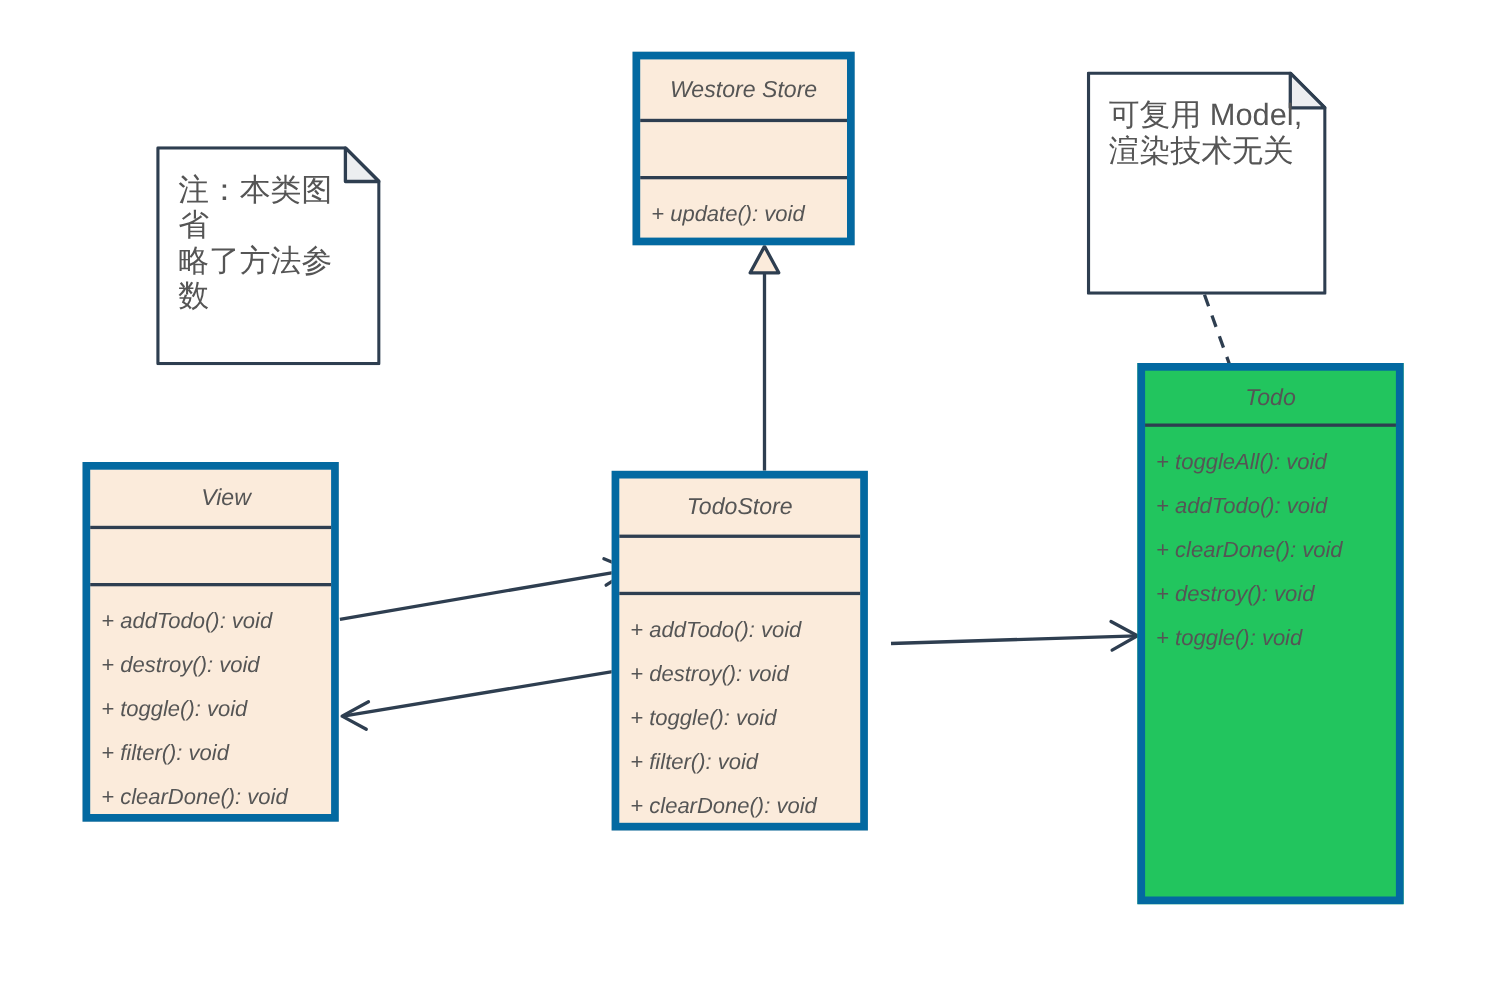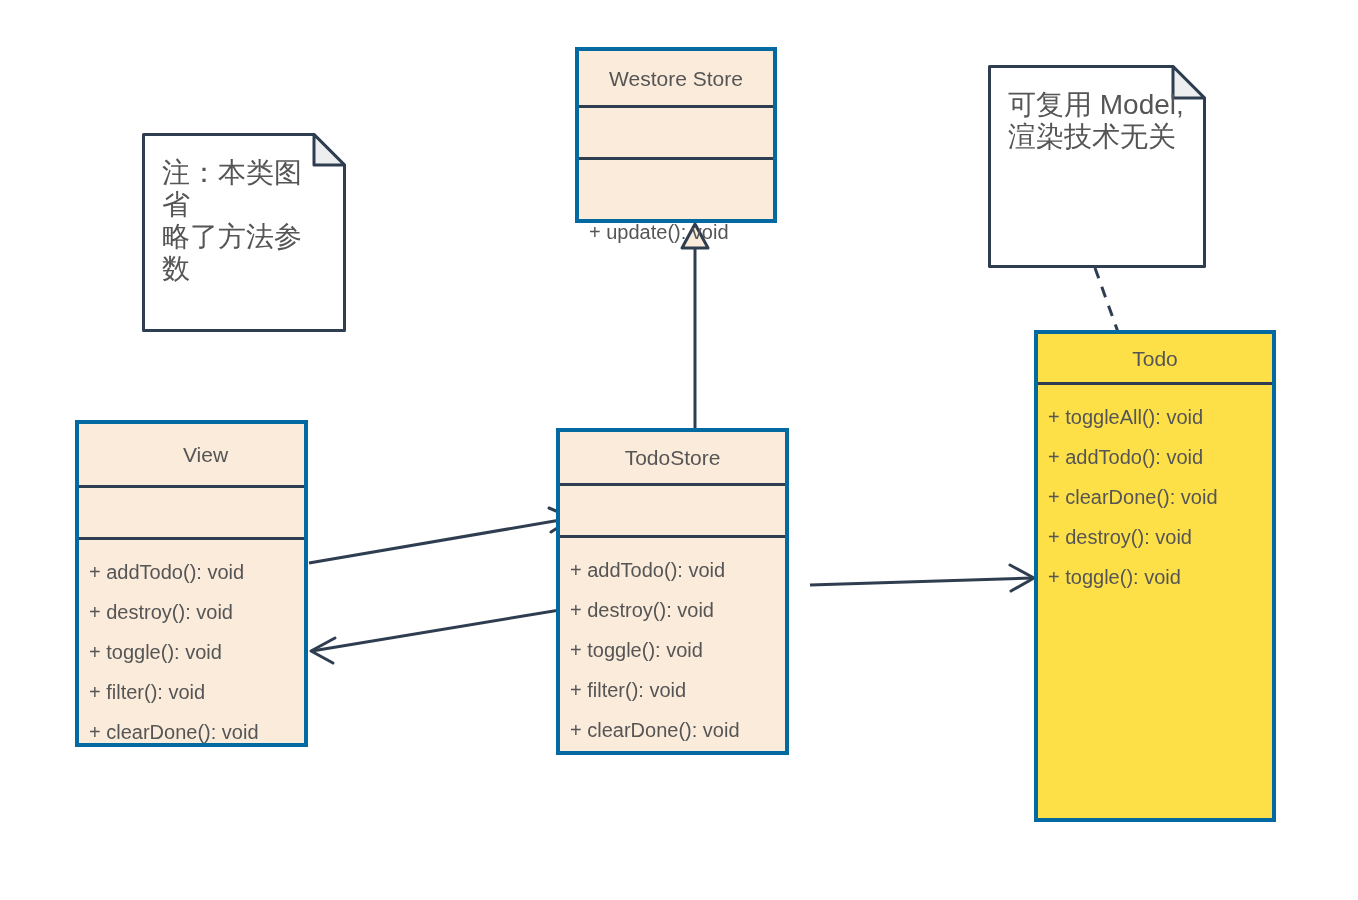--- a/index.html
+++ b/index.html
@@ -25,25 +25,26 @@
     left: 0; top: 0;
     width: 1358px;
     height: 900px;
     pointer-events: none;
   }
 
   
   .uml-class {
     position: absolute;
     box-sizing: border-box;
-    border: 4px solid #0369a1;
+    border: 7px solid #0369a1;
     background: #fbebdb;
     color: #555555;
+    font-style: italic;
   }
-  .uml-class.blue { background: #fde047; }
+  .uml-class.blue { background: #22c55e; }
 
   .cls-title {
     text-align: center;
     font-size: 21px;
     line-height: 1;
     color: #555555;
     box-sizing: border-box;
     border-bottom: 3px solid #2e3e50;
     display: flex;
     align-items: center;
@@ -133,28 +134,28 @@
       <path d="M185,1.5 V33 H216.5 Z" fill="#eceef0" stroke="#2e3e50" stroke-width="3" stroke-linejoin="round"></path>
     </svg>
     <div class="note-text">可复用 Model,
 渲染技术无关</div>
   </div>
 
   <div class="uml-class" style="left:575px; top:47px; width:202px; height:176px;">
     <div class="cls-title" style="height:57px;">Westore Store</div>
     <div class="cls-compartment empty" style="height:52px;"></div>
     <div class="cls-compartment" style="height:61px;">
-      <ul class="member-list" style="margin-top:40px;">
+      <ul class="member-list" style="">
         <li>+ update(): void</li>
       </ul>
     </div>
   </div>
 
   <div class="uml-class" style="left:75px; top:420px; width:233px; height:327px;">
-    <div class="cls-title" style="height:64px;padding-left:28px;">View</div>
+    <div class="cls-title" style="height:54px;padding-left:28px;">View</div>
     <div class="cls-compartment empty" style="height:52px;"></div>
     <div class="cls-compartment" style="height:215px;">
       <ul class="member-list">
         <li>+ addTodo(): void</li>
         <li>+ destroy(): void</li>
         <li>+ toggle(): void</li>
         <li>+ filter(): void</li>
         <li>+ clearDone(): void</li>
       </ul>
     </div>

